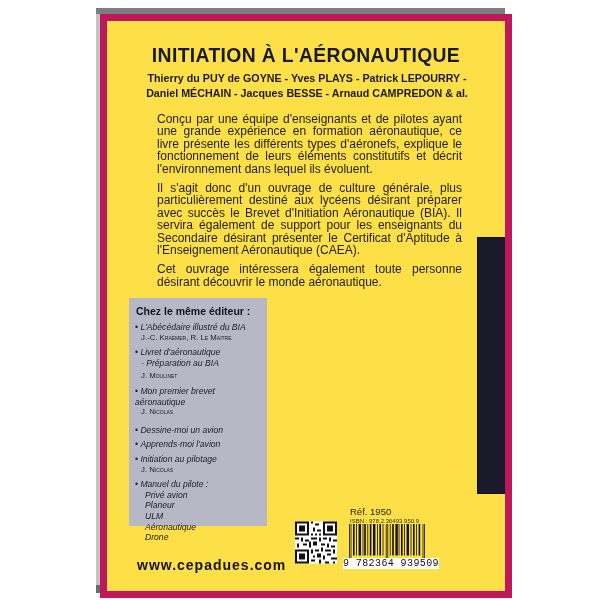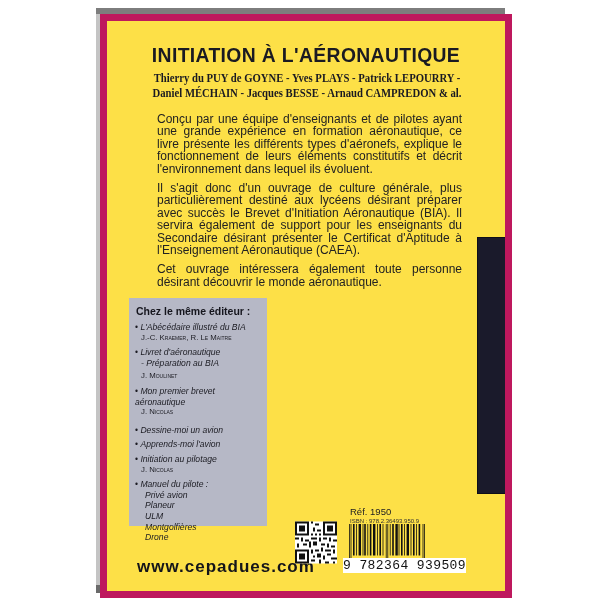--- a/index.html
+++ b/index.html
@@ -42,21 +42,21 @@
     font-family: "Liberation Sans", sans-serif;
     font-weight: bold;
     font-size: 21px;
     letter-spacing: 0.4px;
     color: #1a1a22;
     transform: scaleX(0.92);
   }
   .authors {
     position: absolute; left: 0; top: 50px; width: 400px;
     text-align: center;
-    font-family: Liberation Serif, serif;
+    font-family: Liberation Sans, sans-serif;
     font-weight: bold;
     font-size: 11.5px;
     line-height: 15px;
     color: #1a1a22;
   }
   .authors div { transform: scaleX(0.93); }
   .blurb {
     position: absolute; left: 50px; top: 92px; width: 305px;
     font-family: "Liberation Sans", sans-serif;
     font-size: 12px;
@@ -87,21 +87,21 @@
   .editor-item { margin-bottom: 4px; }
   .item-title { font-style: italic; }
   .item-title::before { content: "• "; font-style: normal; }
   .item-sub { font-style: italic; padding-left: 6px; }
   .item-author { padding-left: 6px; font-size: 7.8px; font-variant: small-caps; }
   .manual-sub { font-style: italic; padding-left: 10px; }
   .website {
     position: absolute; left: 8px; top: 259px;
     font-family: "Liberation Sans", sans-serif;
     font-weight: bold;
-    font-size: 17px;
+    font-size: 14px;
     letter-spacing: 1px;
     color: #14141a;
   }
   .spine-tab {
     position: absolute; left: 470px; top: 230px;
     width: 29px; height: 255px;
     background: #1a1a2b;
     border-top: 1px solid #0e0e18;
     border-left: 1px solid #0e0e18;
     border-bottom: 1px solid #0e0e18;
@@ -120,21 +120,21 @@
     position: absolute; left: 288px; top: 514px;
     width: 42px; height: 43px;
   }
   .barcode {
     position: absolute; left: 342px; top: 517px;
     width: 76px; height: 35px;
   }
   .barcode-digits {
     position: absolute; left: 336px; top: 551px;
     font-family: "Liberation Mono", monospace;
-    font-size: 13px; color: #111; letter-spacing: 0.4px;
+    font-size: 10px; color: #111; letter-spacing: 0.4px;
     background: #fff;
   }
 </style>
 </head>
 <body>
 
 <div class="book-frame">
   <div class="frame-top"></div>
   <div class="frame-right"></div>
   <div class="frame-bottom"></div>
@@ -177,21 +177,21 @@
       </div>
       <div class="editor-item">
         <div class="item-title">Initiation au pilotage</div>
         <div class="item-author">J. Nicolas</div>
       </div>
       <div class="editor-item">
         <div class="item-title">Manuel du pilote :</div>
         <div class="manual-sub">Privé avion</div>
         <div class="manual-sub">Planeur</div>
         <div class="manual-sub">ULM</div>
-        <div class="manual-sub">Montgolfières</div>
+        <div class="manual-sub">Aéronautique</div>
         <div class="manual-sub">Drone</div>
       </div>
     </div>
     <div class="website">www.cepadues.com</div>
   </div>
 
   <div class="spine-tab" style="left:370px; top:216px;"></div>
 
   <div class="ref" style="left:243px; top:485px;">Réf. 1950</div>
   <div class="isbn" style="left:243px; top:497px;">ISBN : 978.2.36493.950.9</div>

